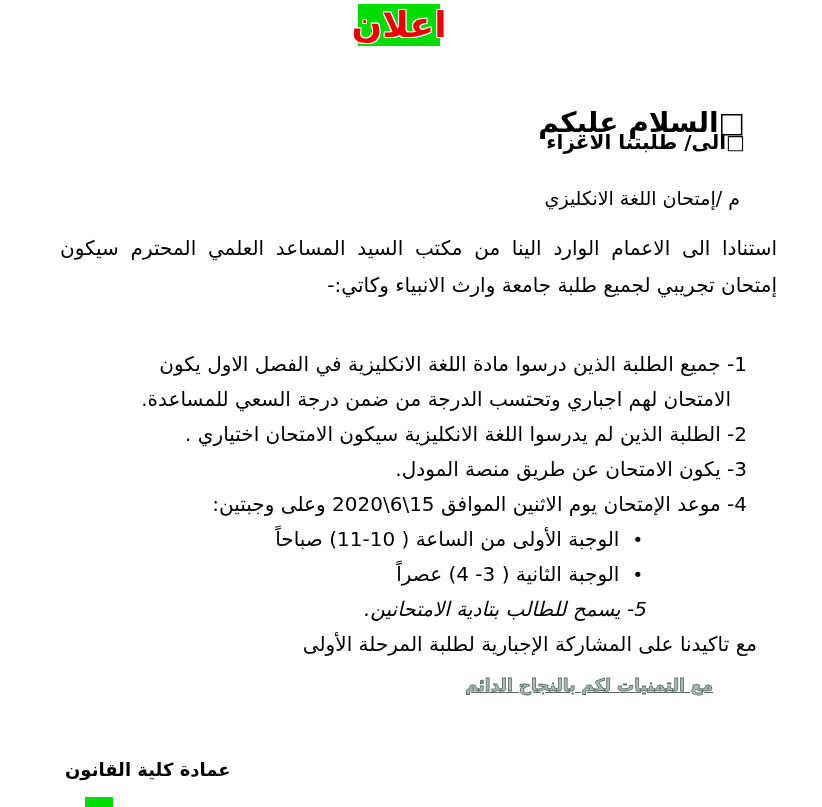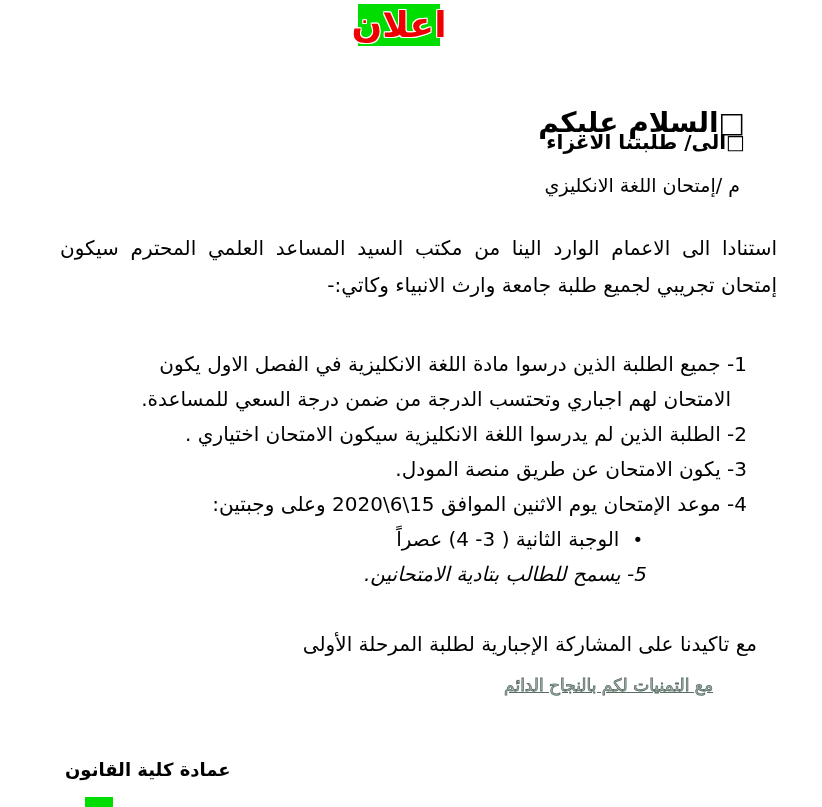--- a/index.html
+++ b/index.html
@@ -17,35 +17,35 @@
     width:82px;height:42px;
     background:#00dd00;
     display:flex;align-items:center;justify-content:center;
   }
   .banner-text{
     font-size:36px;font-weight:700;color:#ee0000;line-height:1;
     text-shadow:1px 1px 0 #ffffff,-1px -1px 0 #ffffff,1px -1px 0 #ffffff,-1px 1px 0 #ffffff,0 1px 0 #ffffff,0 -1px 0 #ffffff;
   }
   .greet{position:absolute;right:77px;top:70px;font-size:28px;font-weight:700;margin-top:36px;}
   .addr{position:absolute;right:77px;top:130px;font-size:20px;font-weight:700;}
-  .subj{position:absolute;right:82px;top:174px;font-size:19px;font-weight:400;}
+  .subj{position:absolute;right:82px;top:187px;font-size:19px;font-weight:400;}
   .intro{
     position:absolute;right:45px;left:60px;top:230px;
     font-size:20px;line-height:37px;
     text-align:justify;
   }
   .list{position:absolute;right:75px;left:88px;top:347px;font-size:20px;line-height:35px;}
   .item{padding-right:16px;text-indent:-16px;}
   .bullet{margin-right:104px;}
   .dot{display:inline-block;margin-left:13px;font-size:18px;}
   .item5{margin-right:100px;font-style:italic;}
   .closing{position:absolute;right:65px;top:632px;font-size:20px;font-weight:400;}
   .wishes{
     position:absolute;right:109px;top:675px;
-    font-size:17px;font-weight:400;
+    font-size:17px;font-weight:700;
     color:#aebdb5;
     -webkit-text-stroke:0.8px #5a6d64;
     text-decoration:underline;
     text-decoration-color:#5a6d64;
     letter-spacing:1px;
   }
   .signature{position:absolute;left:65px;top:759px;font-size:18px;font-weight:700;}
   .corner-box{position:absolute;left:85px;top:797px;width:28px;height:10px;background:#00dd00;}
 </style>
 </head>
@@ -65,20 +65,23 @@
 
   <div class="intro">استنادا الى الاعمام الوارد الينا من مكتب السيد المساعد العلمي المحترم سيكون إمتحان تجريبي لجميع طلبة جامعة وارث الانبياء وكاتي:-</div>
 
   <div class="list">
     <div class="item">1- جميع الطلبة الذين درسوا مادة اللغة الانكليزية في الفصل الاول يكون الامتحان لهم اجباري وتحتسب الدرجة من ضمن درجة السعي للمساعدة.</div>
     <div class="item">2- الطلبة الذين لم يدرسوا اللغة الانكليزية سيكون الامتحان اختياري .</div>
     <div class="item">3- يكون الامتحان عن طريق منصة المودل.</div>
     <div class="item">4- موعد الإمتحان يوم الاثنين الموافق 15\6\2020 وعلى وجبتين:</div>
 
     <div class="bullet">
+      <span class="dot">•</span><span>الوجبة الأولى من الساعة ( 10-11) صباحاً</span>
+    </div>
+    <div class="bullet">
       <span class="dot">•</span><span>الوجبة الثانية ( 3- 4) عصراً</span>
     </div>
 
     <div class="item item5">5- يسمح للطالب بتادية الامتحانين.</div>
   </div>
 
   <div class="closing">مع تاكيدنا على المشاركة الإجبارية لطلبة المرحلة الأولى</div>
 
   <div class="wishes">مع التمنيات لكم بالنجاح الدائم</div>
 

